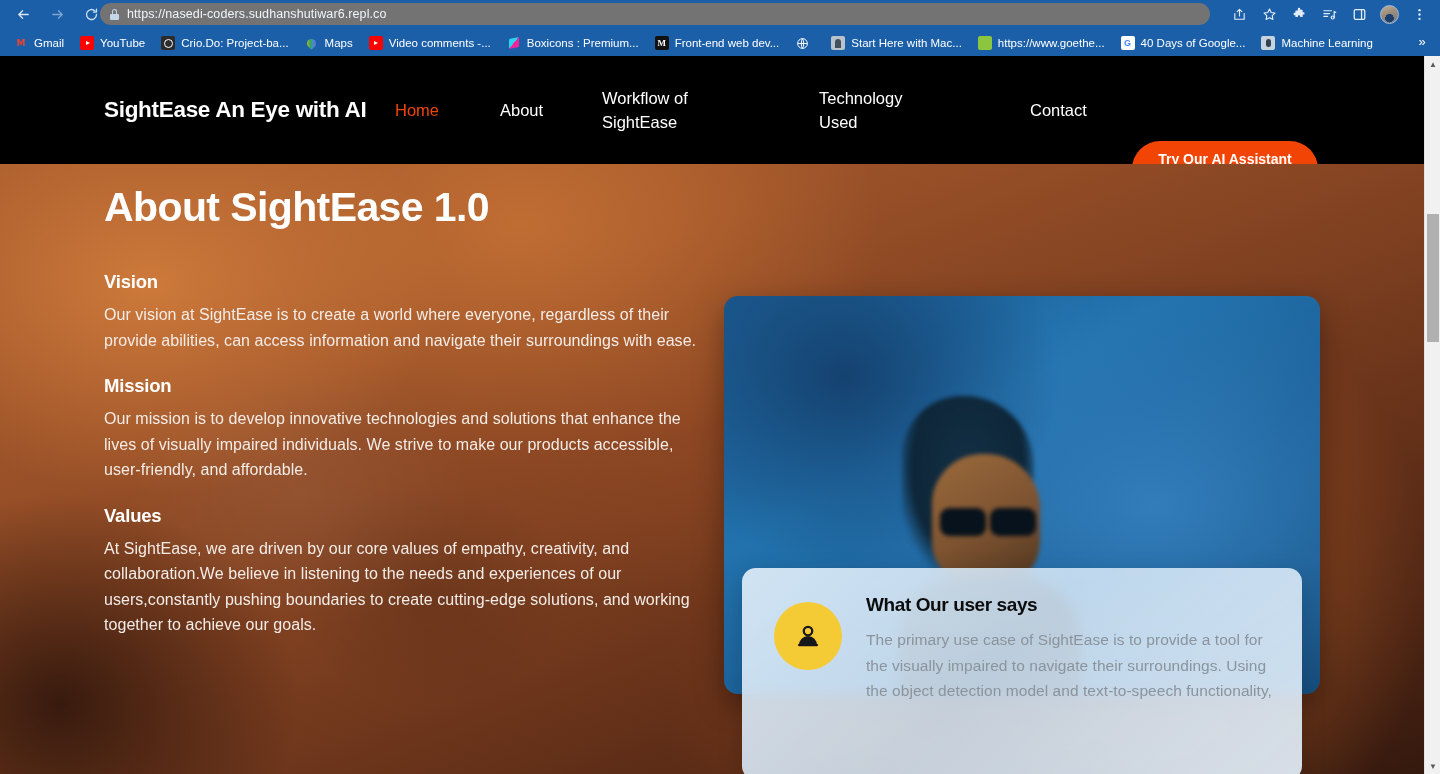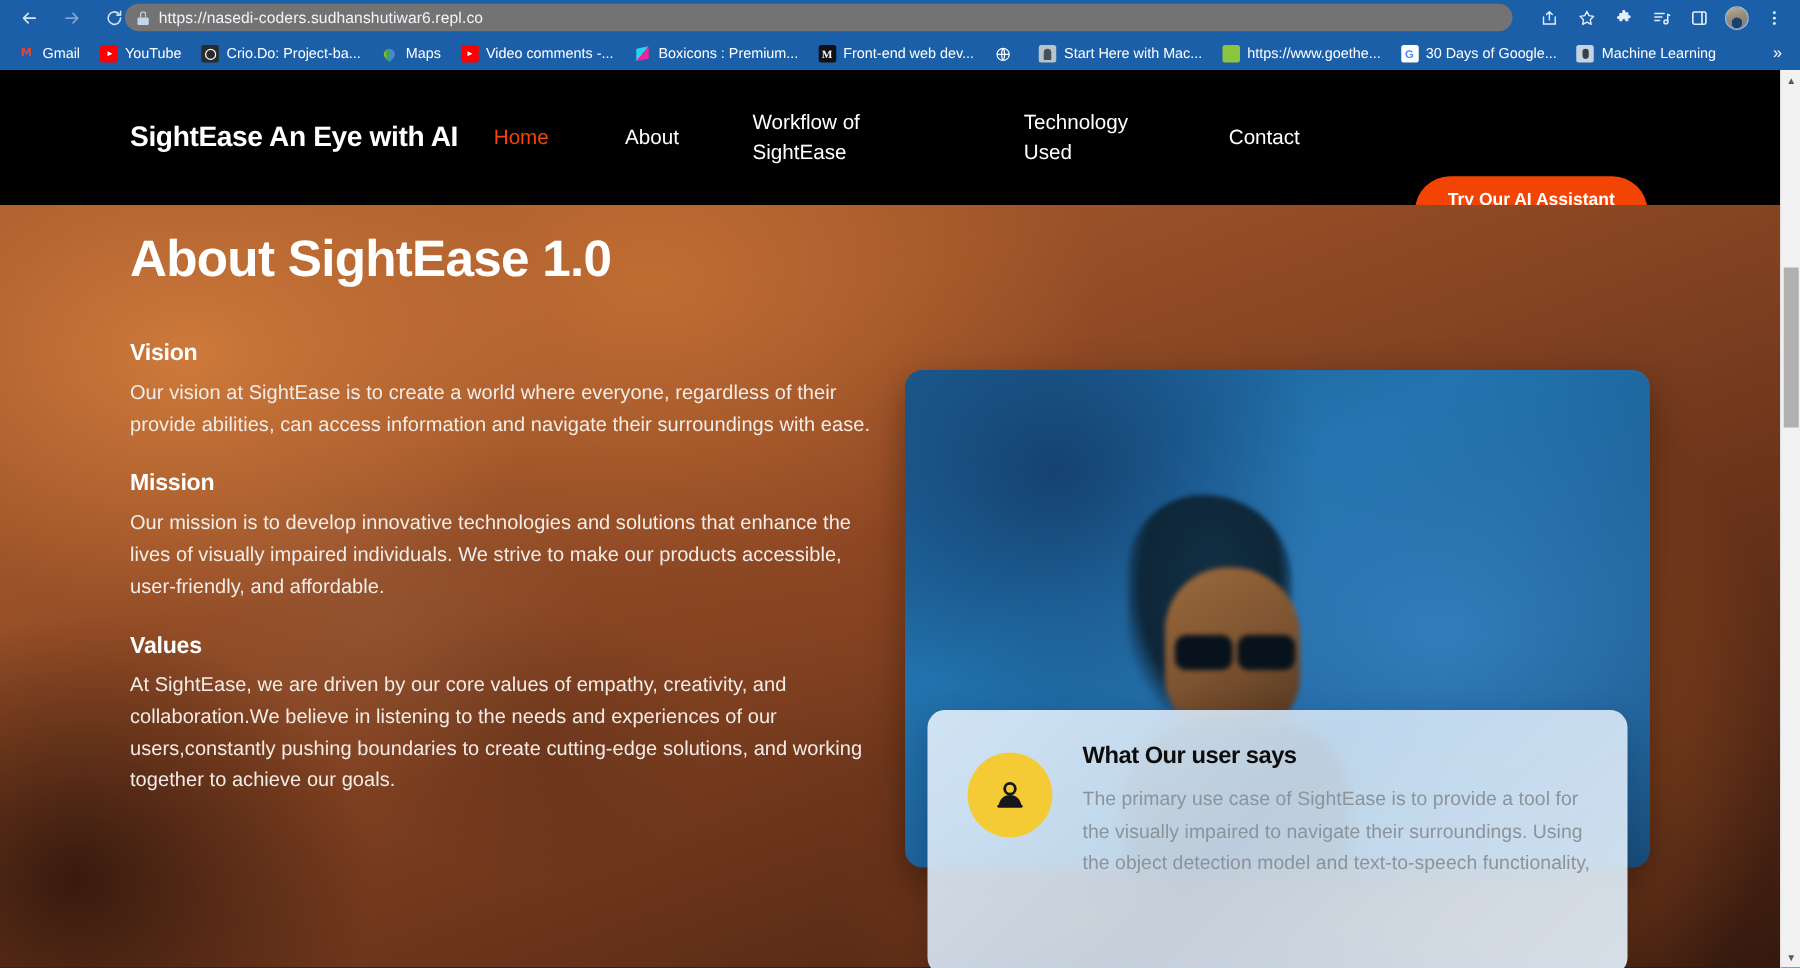--- a/index.html
+++ b/index.html
@@ -120,21 +120,21 @@
   }
   .nav-link{
     color:#ffffff; font-size:16.5px; line-height:24px;
     display:block;
   }
   .nav-link.active{ color:#F24405; }
   .nl-home{ position:absolute; left:0px;   top:42px; }
   .nl-about{ position:absolute; left:105px; top:42px; }
   .nl-workflow{ position:absolute; left:207px; top:30px; width:110px; }
   .nl-tech{ position:absolute; left:424px; top:30px; width:110px; }
-  .nl-contact{ position:absolute; left:588px; top:42px; }
+  .nl-contact{ position:absolute; left:635px; top:42px; }
   .cta-btn{
     position:absolute; left:1132px; top:85px; width:186px; height:56px;
     background:#F24405; border:none; border-radius:28px;
     color:#ffffff; font-size:14px; font-weight:bold; line-height:19px;
     display:flex; align-items:center; justify-content:center; text-align:center;
     padding:0 14px; cursor:pointer;
   }
 
   
   .hero{
@@ -369,21 +369,21 @@
     <div class="bm">
       <span class="fav fav-mac"></span>
       <span>Start Here with Mac...</span>
     </div>
     <div class="bm">
       <span class="fav fav-goethe"></span>
       <span>https://www.goethe...</span>
     </div>
     <div class="bm">
       <span class="fav fav-g">G</span>
-      <span>30 Days of Google...</span>
+      <span>40 Days of Google...</span>
     </div>
     <div class="bm">
       <span class="fav fav-ml"></span>
       <span>Machine Learning</span>
     </div>
     <div class="bm-overflow">»</div>
   </div>
 </div>
 
 <div class="viewport">

